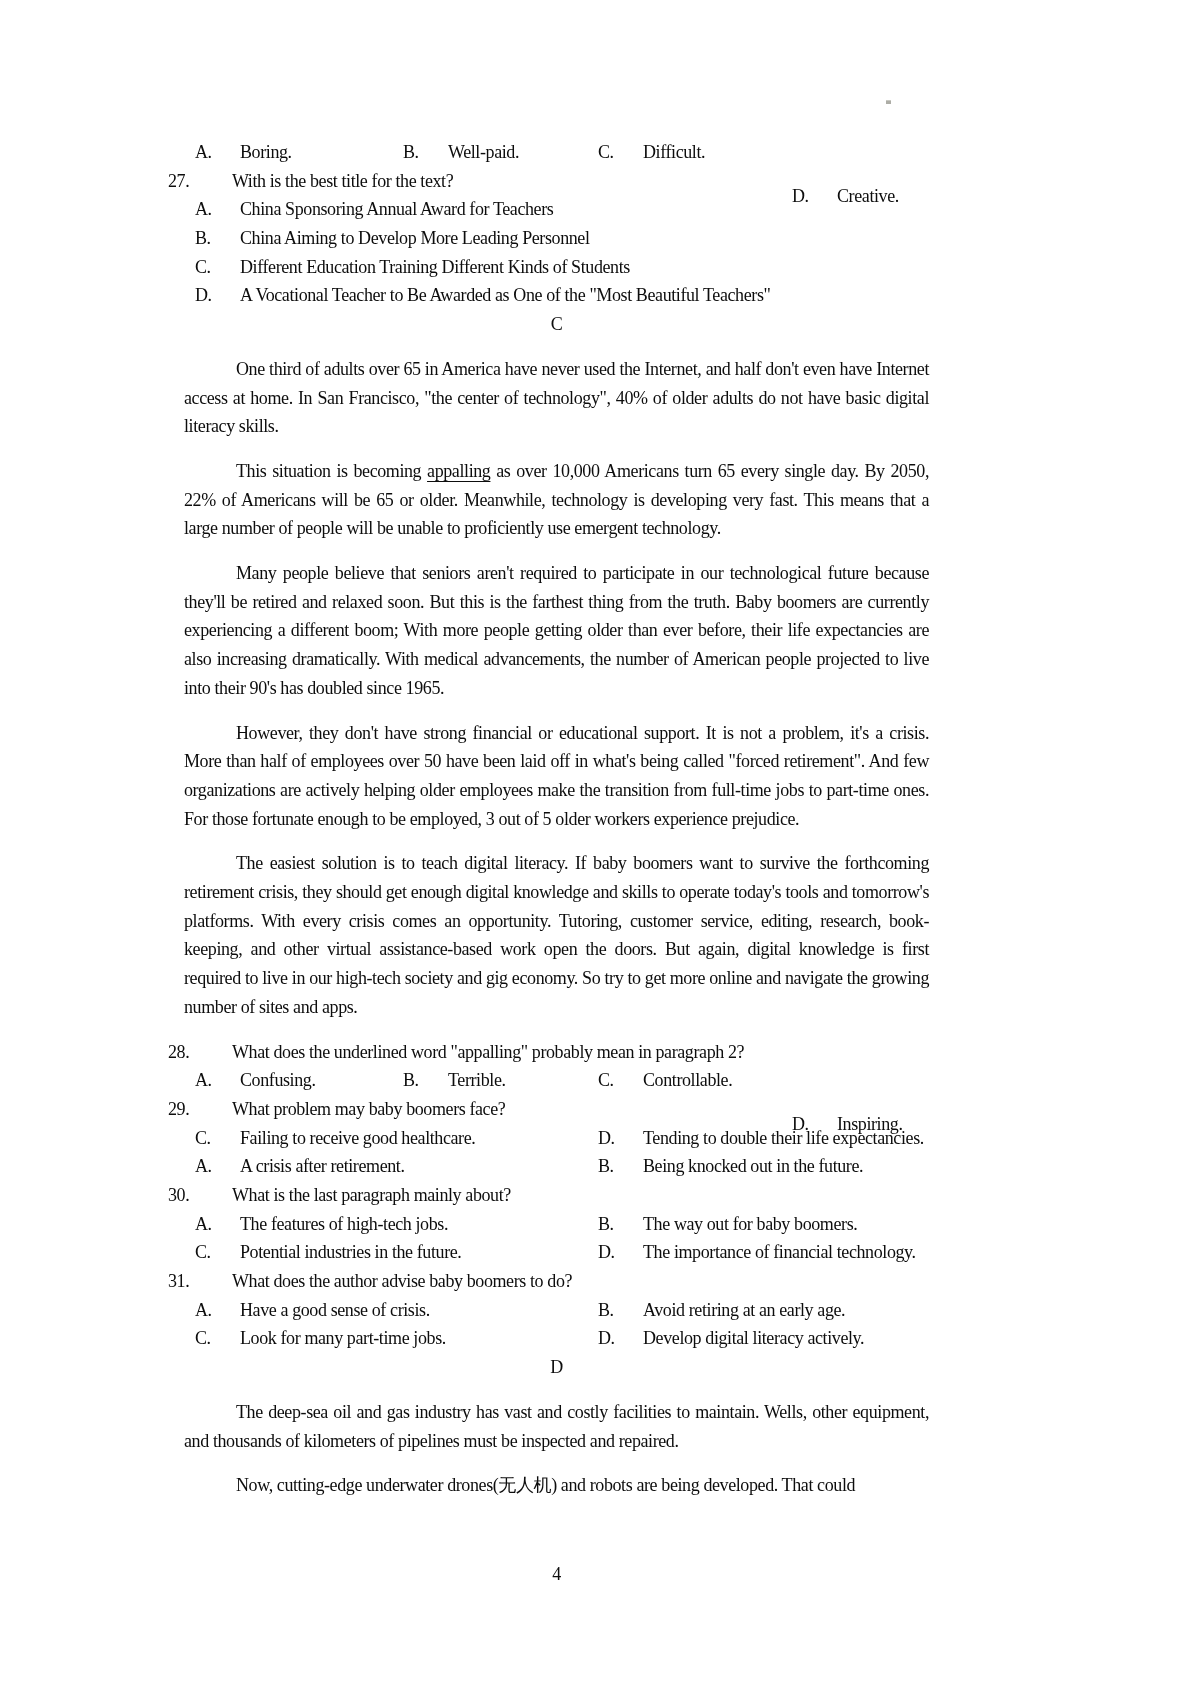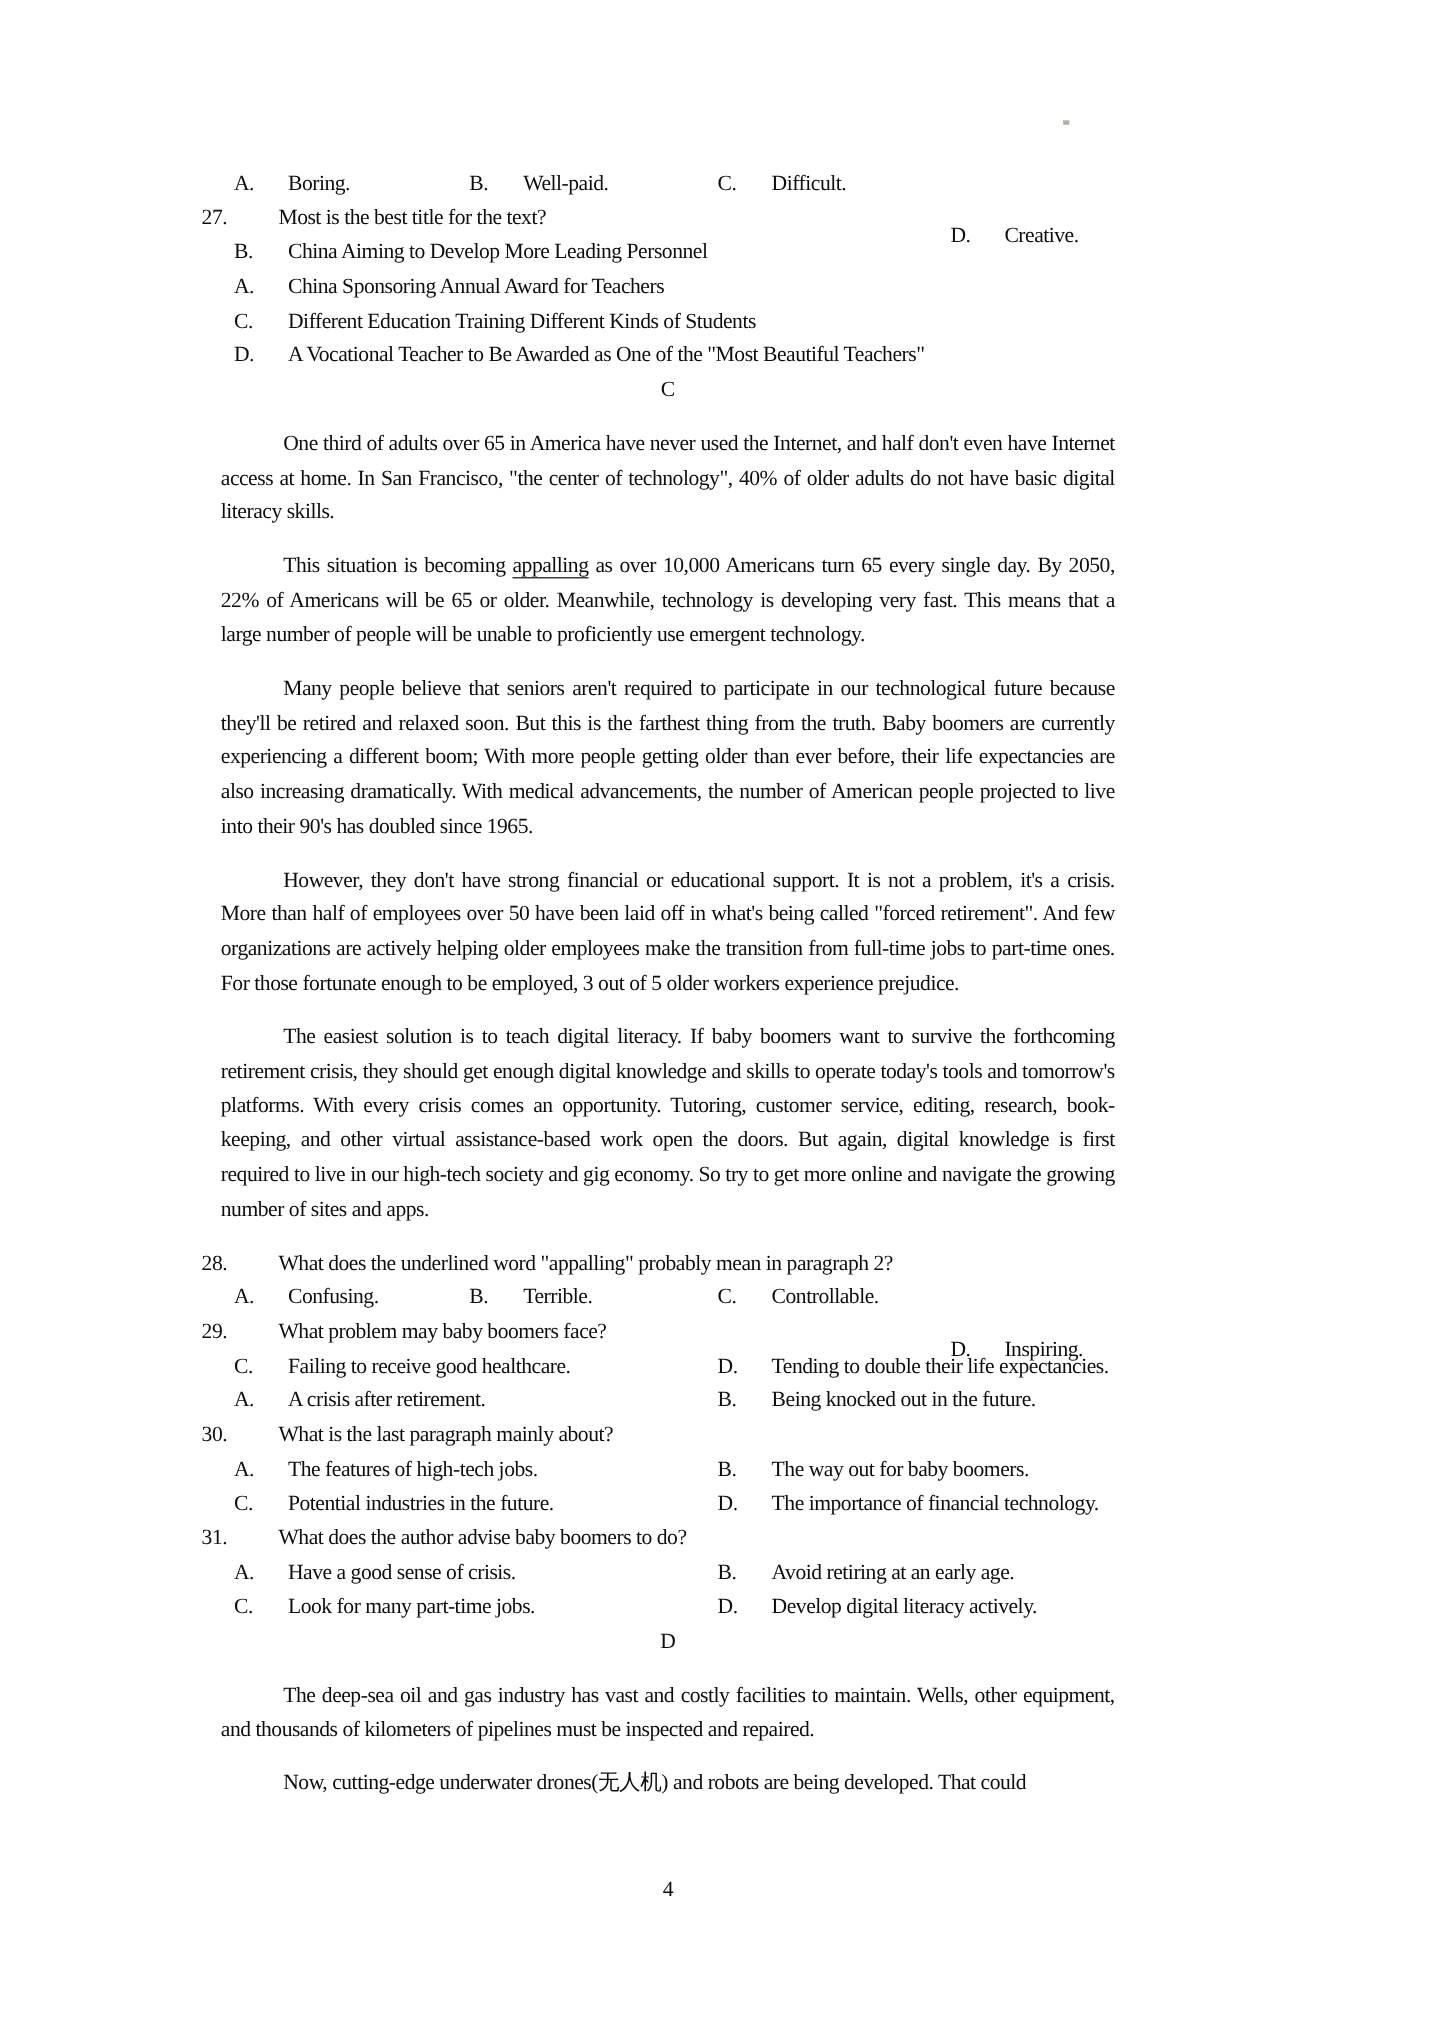--- a/index.html
+++ b/index.html
@@ -16,21 +16,21 @@
     color: #0d0d0d;
   }
   .content {
     position: absolute;
     left: 168px;
     top: 138px;
     width: 777px;
   }
   .line { position: relative; height: 28.7px; white-space: nowrap; }
   .row4 .c1 { position: absolute; left: 27px; }
-  .row4 .c2 { position: absolute; left: 223px; }
+  .row4 .c2 { position: absolute; left: 235px; }
   .row4 .c3 { position: absolute; left: 430px; }
   .row4 .c4 { position: absolute; left: 624px; margin-top: 44px; }
   .row2 .g1 { position: absolute; left: 27px; }
   .row2 .g2 { position: absolute; left: 430px; }
   .qnum { display: inline-block; width: 64px; }
   .opt { margin-left: 27px; height: 28.7px; white-space: nowrap; }
   .letter { display: inline-block; width: 45px; }
   .heading { text-align: center; height: 28.7px; }
   .para { margin: 16px; text-align: justify; text-indent: 52px; }
   .uword { text-decoration: underline; text-underline-offset: 4px; text-decoration-thickness: 1px; }
@@ -61,24 +61,24 @@
 
     <div class="line row4">
       <span class="c1"><span class="letter">A.</span><span>Boring.</span></span>
       <span class="c2"><span class="letter">B.</span><span>Well-paid.</span></span>
       <span class="c3"><span class="letter">C.</span><span>Difficult.</span></span>
       <span class="c4"><span class="letter">D.</span><span>Creative.</span></span>
     </div>
 
     <div>
       <div class="line">
-        <span class="qnum">27.</span><span>Most is the best title for the text?</span>
+        <span class="qnum">27.</span><span>With is the best title for the text?</span>
       </div>
+      <div class="opt"><span class="letter">A.</span><span>China Sponsoring Annual Award for Teachers</span></div>
       <div class="opt"><span class="letter">B.</span><span>China Aiming to Develop More Leading Personnel</span></div>
-      <div class="opt"><span class="letter">A.</span><span>China Sponsoring Annual Award for Teachers</span></div>
       <div class="opt"><span class="letter">C.</span><span>Different Education Training Different Kinds of Students</span></div>
       <div class="opt"><span class="letter">D.</span><span>A Vocational Teacher to Be Awarded as One of the "Most Beautiful Teachers"</span></div>
     </div>
 
     <div class="heading">C</div>
     <div>
       <p class="para">One third of adults over 65 in America have never used the Internet, and half don't even have Internet access at home. In San Francisco, "the center of technology", 40% of older adults do not have basic digital literacy skills.</p>
       <p class="para"><span>This situation is becoming </span><span class="uword">appalling</span><span> as over 10,000 Americans turn 65 every single day. By 2050, 22% of Americans will be 65 or older. Meanwhile, technology is developing very fast. This means that a large number of people will be unable to proficiently use emergent technology.</span></p>
       <p class="para">Many people believe that seniors aren't required to participate in our technological future because they'll be retired and relaxed soon. But this is the farthest thing from the truth. Baby boomers are currently experiencing a different boom; With more people getting older than ever before, their life expectancies are also increasing dramatically. With medical advancements, the number of American people projected to live into their 90's has doubled since 1965.</p>
       <p class="para">However, they don't have strong financial or educational support. It is not a problem, it's a crisis. More than half of employees over 50 have been laid off in what's being called "forced retirement". And few organizations are actively helping older employees make the transition from full-time jobs to part-time ones. For those fortunate enough to be employed, 3 out of 5 older workers experience prejudice.</p>

